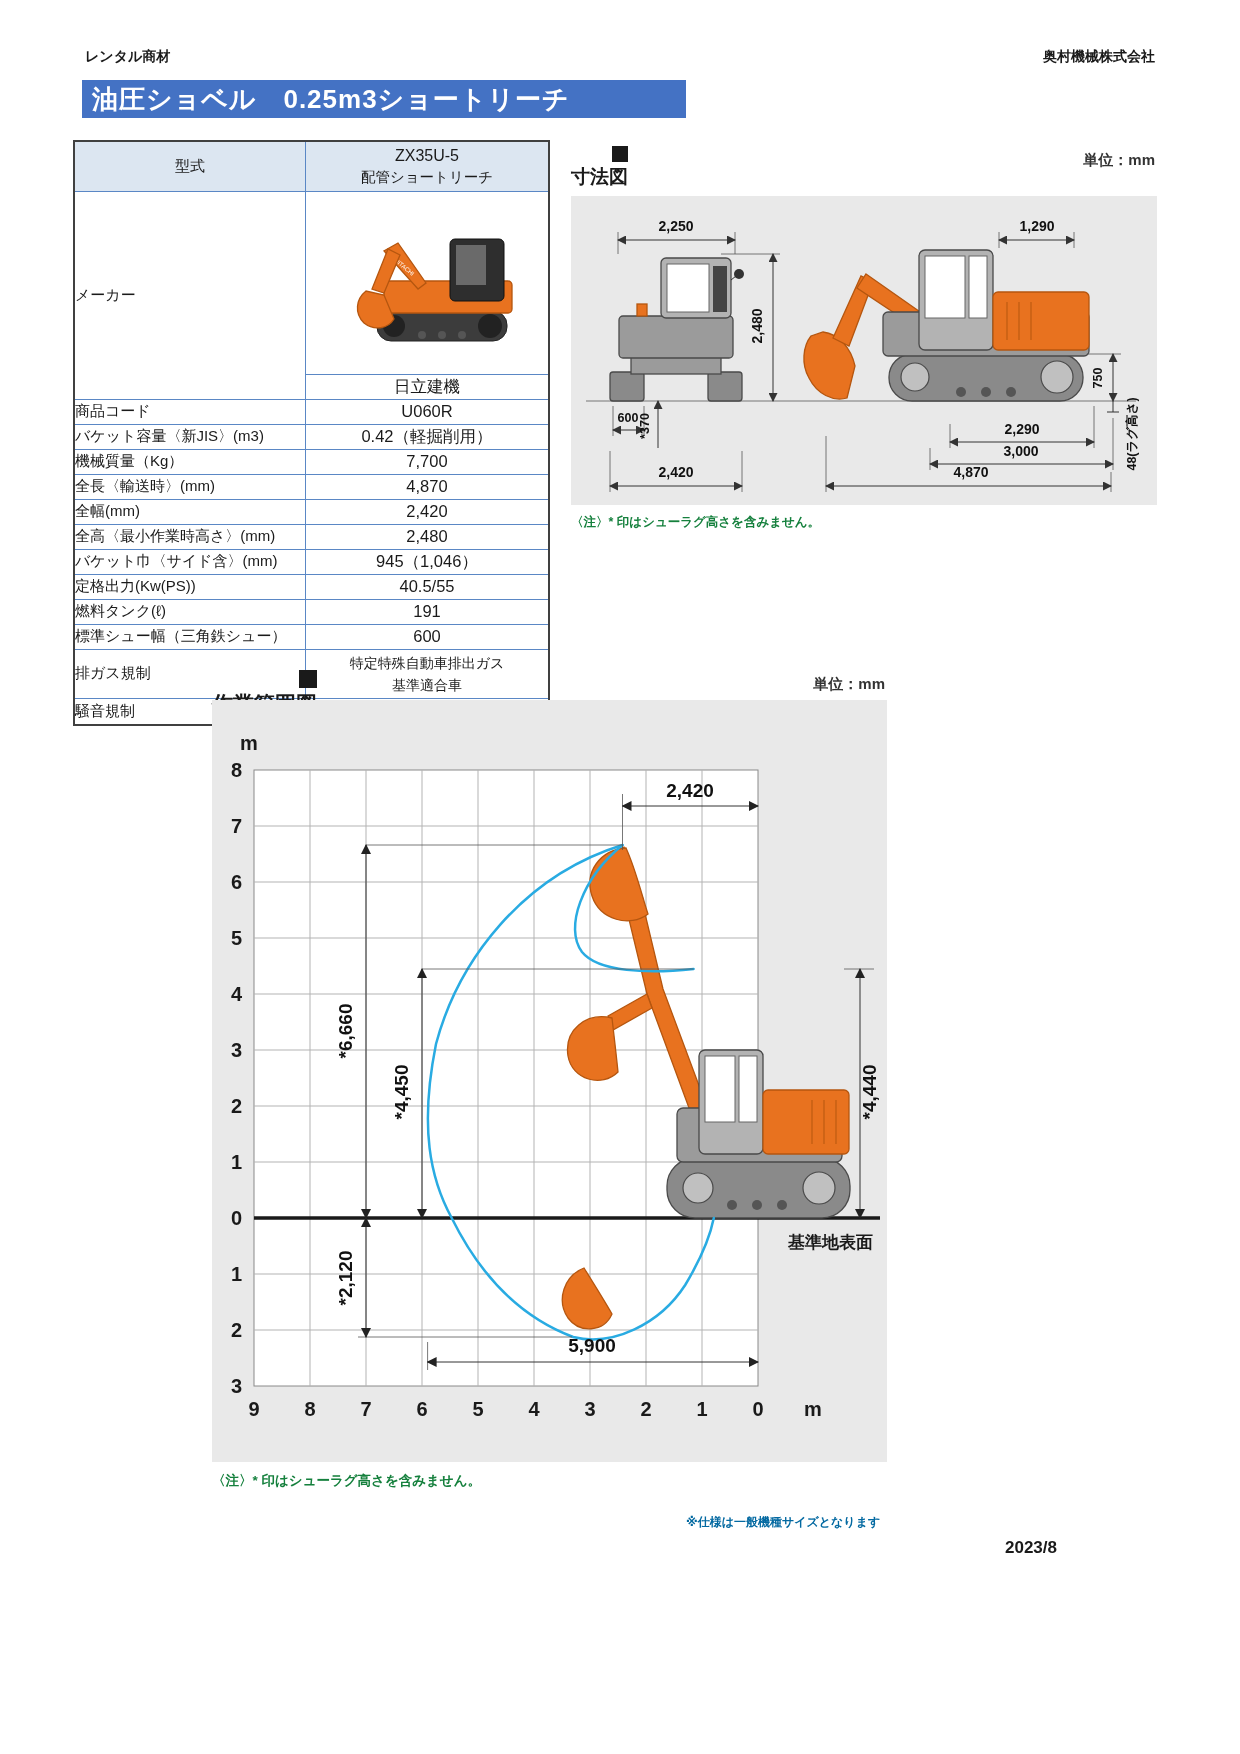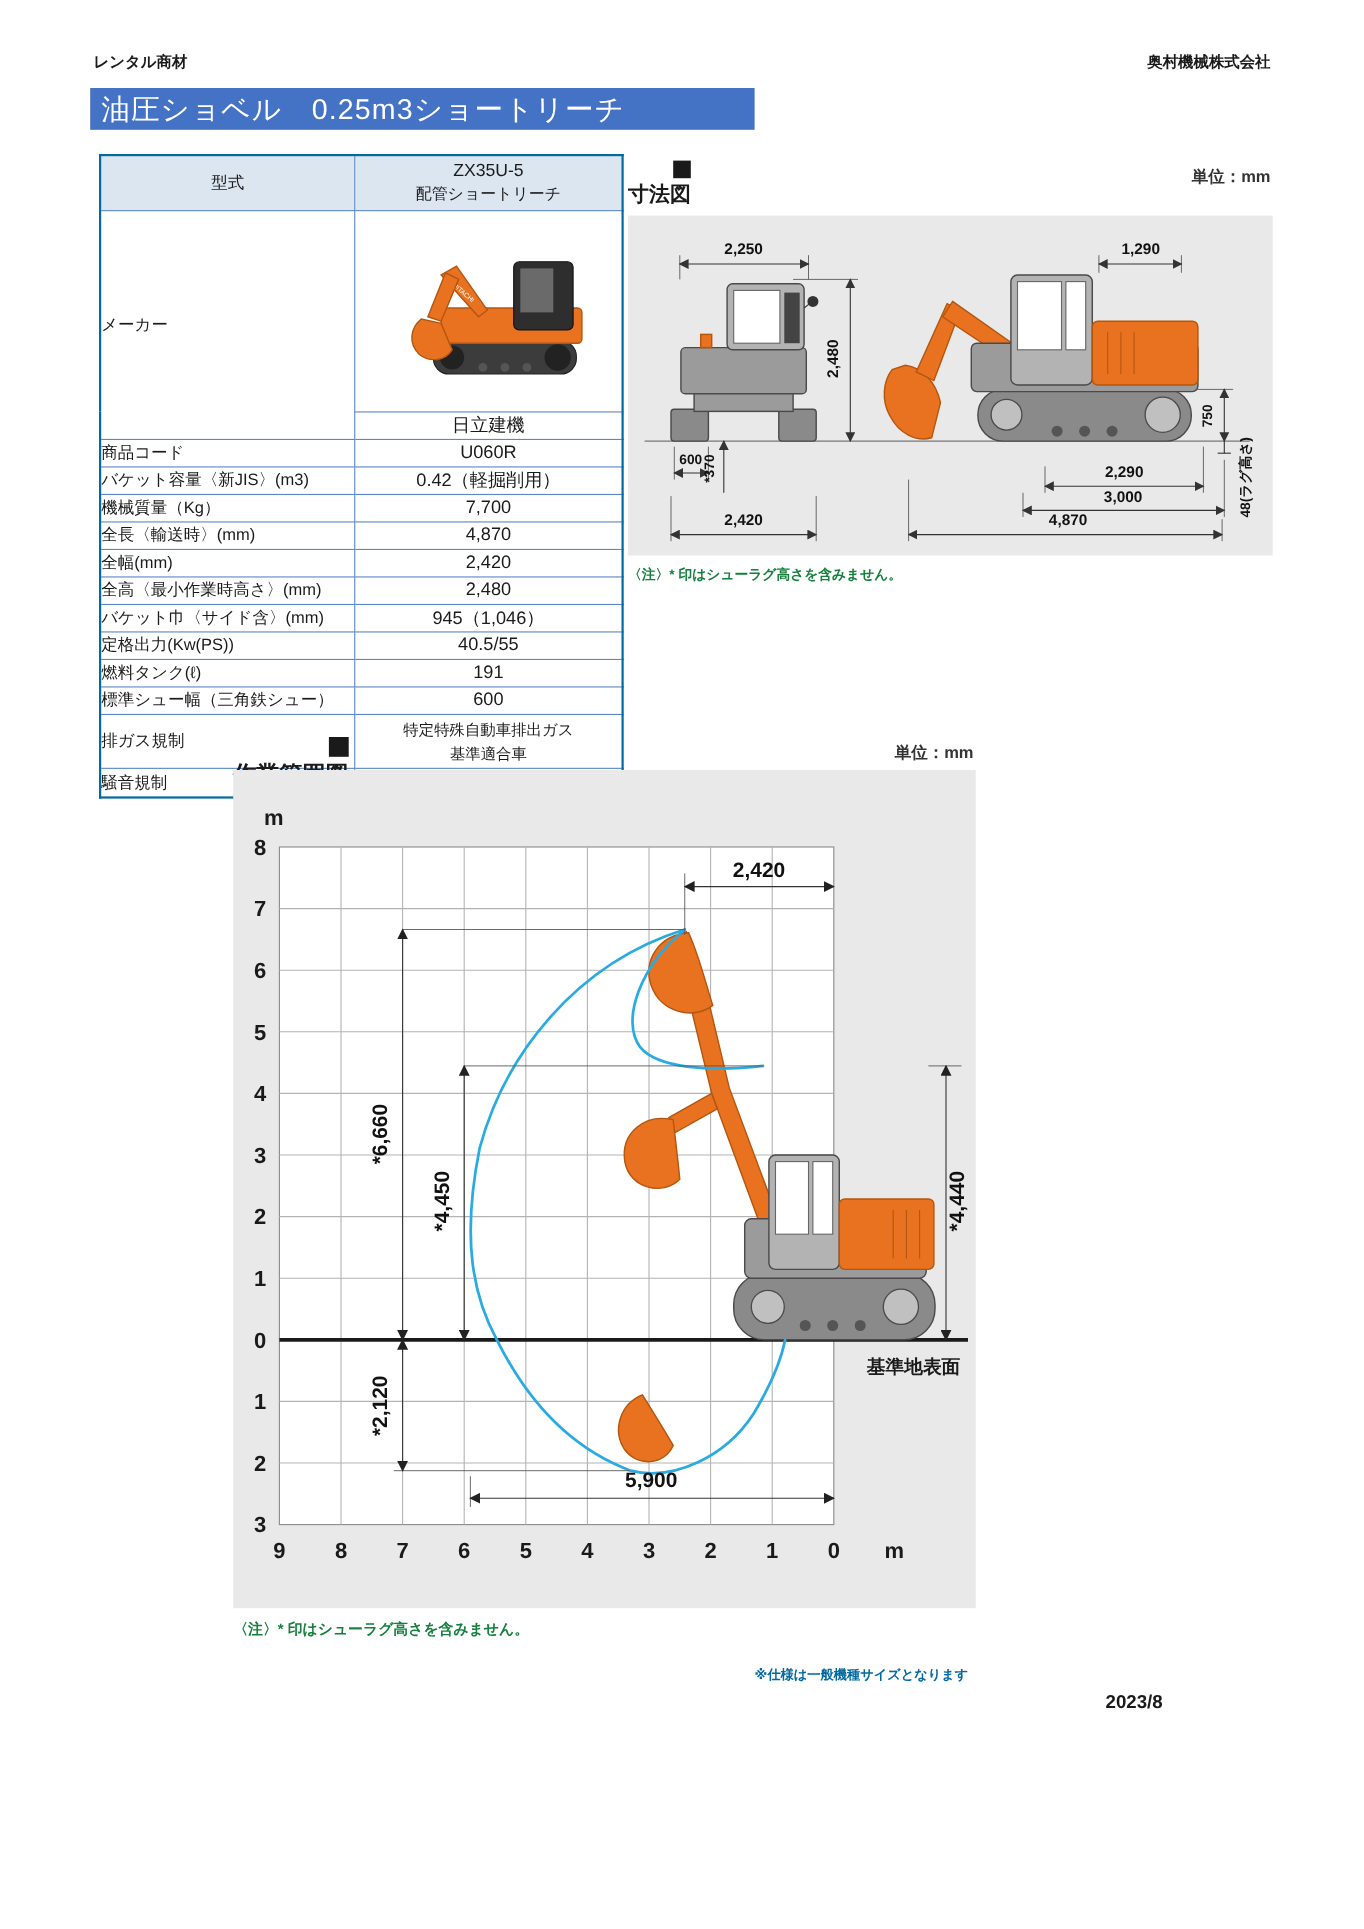--- a/index.html
+++ b/index.html
@@ -4,26 +4,26 @@
 <style>
   html,body{margin:0;padding:0;background:#fff;}
   #page{position:relative;width:1240px;height:1754px;background:#fff;overflow:hidden;
         font-family:"Liberation Sans","DejaVu Sans",sans-serif;color:#1a1a1a;}
   .abs{position:absolute;font-weight:bold;}
 
   
   .top-label{left:85px;top:48px;font-size:14px;}
   .company{left:930px;top:48px;width:225px;text-align:right;font-size:14px;}
   .banner{left:82px;top:80px;width:604px;height:38px;background:#4472c4;color:#fff;
-          font-size:26px;font-weight:normal;line-height:38px;padding-left:10px;box-sizing:border-box;
+          font-size:26px;font-weight:bold;line-height:38px;padding-left:10px;box-sizing:border-box;
           letter-spacing:1px;}
 
   
-  table.spec{position:absolute;left:90px;top:140px;border-collapse:collapse;table-layout:fixed;
-             width:472px;border:2px solid #0369a1;}
+  table.spec{position:absolute;left:73px;top:140px;border-collapse:collapse;table-layout:fixed;
+             width:472px;border:2px solid #404040;}
   table.spec td{border:1px solid #5a87c5;padding:0;overflow:hidden;}
   td.lbl{width:230px;font-size:15px;text-align:left;padding-left:7px;}
   td.val{width:242px;font-size:16.5px;text-align:center;}
   tr.h-head{height:50px;} tr.h-img{height:183px;} tr.h-maker{height:25px;}
   tr.h-std{height:25px;} tr.h-two{height:49px;} tr.h-noise{height:27px;}
   .hdr{background:#dce6f1;}
   .hdr-l1{font-size:16px;line-height:23px;}
   .hdr-l2{font-size:14.5px;line-height:21px;}
   .two-l{font-size:14px;line-height:22px;}
   td.center{text-align:center;}

